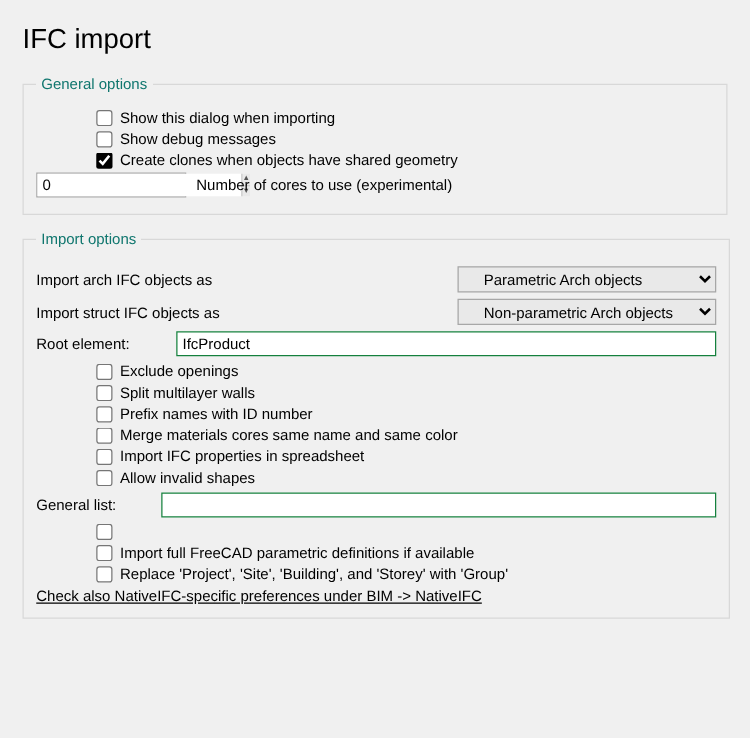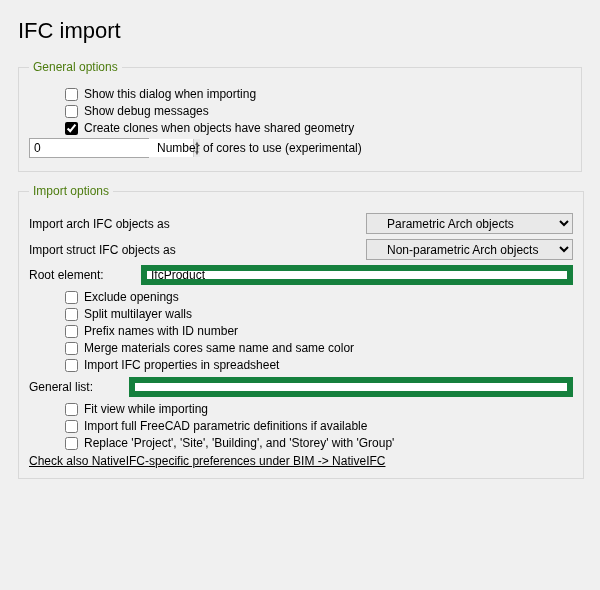--- a/index.html
+++ b/index.html
@@ -20,32 +20,32 @@
   }
   fieldset {
     border: 1px solid #d8d8d8;
     margin: 0 0 12px 0;
     padding: 10px 10px 10px 10px;
     position: relative;
   }
   legend {
     padding: 0 4px;
     font-size: 12px;
-    color: #4d7c0f;
+    color: #0f766e;
   }
   .row {
     display: flex;
     align-items: center;
     margin: 3px 0;
     min-height: 20px;
   }
   .checkbox-row {
     display: flex;
     align-items: center;
-    margin: 3px 0;
+    margin: 3px 12px;
     gap: 6px;
     padding-left: 36px;
   }
   input[type="checkbox"] {
     width: 13px;
     height: 13px;
     margin: 0;
     accent-color: #000;
   }
   .spinbox {
@@ -97,21 +97,21 @@
     height: 21px;
     border: 1px solid #a7a7a7;
     background: #e9e9e9;
     font-family: inherit;
     font-size: 12px;
     padding: 0 16px;
   }
   .text-input {
     flex: 1;
     height: 20px;
-    border: 6px solid #15803d;
+    border: 1px solid #15803d;
     background: #fff;
     font-family: inherit;
     font-size: 12px;
     padding: 0 4px;
   }
   .root-label { width: 80px; flex-shrink:0; }
   .exclude-label { width: 68px; flex-shrink:0; }
   .note { margin: 4px 0 0 0; text-decoration: underline; }
   .after-spin { margin-left: 8px; }
 </style>
@@ -180,29 +180,32 @@
     <span>Prefix names with ID number</span>
   </div>
   <div class="checkbox-row">
     <input type="checkbox" style="">
     <span>Merge materials cores same name and same color</span>
   </div>
   <div class="checkbox-row">
     <input type="checkbox" style="">
     <span>Import IFC properties in spreadsheet</span>
   </div>
+  <div class="checkbox-row">
+    <input type="checkbox" style="">
+    <span>Allow invalid shapes</span>
+  </div>
 
   <div class="label-row">
     <span class="exclude-label">General list:</span>
     <input class="text-input" type="text" value="" style="">
   </div>
 
   <div class="checkbox-row">
     <input type="checkbox" style="">
-    <span>Fit view while importing</span>
   </div>
   <div class="checkbox-row">
     <input type="checkbox" style="">
     <span>Import full FreeCAD parametric definitions if available</span>
   </div>
   <div class="checkbox-row">
     <input type="checkbox" style="">
     <span>Replace 'Project', 'Site', 'Building', and 'Storey' with 'Group'</span>
   </div>
 

